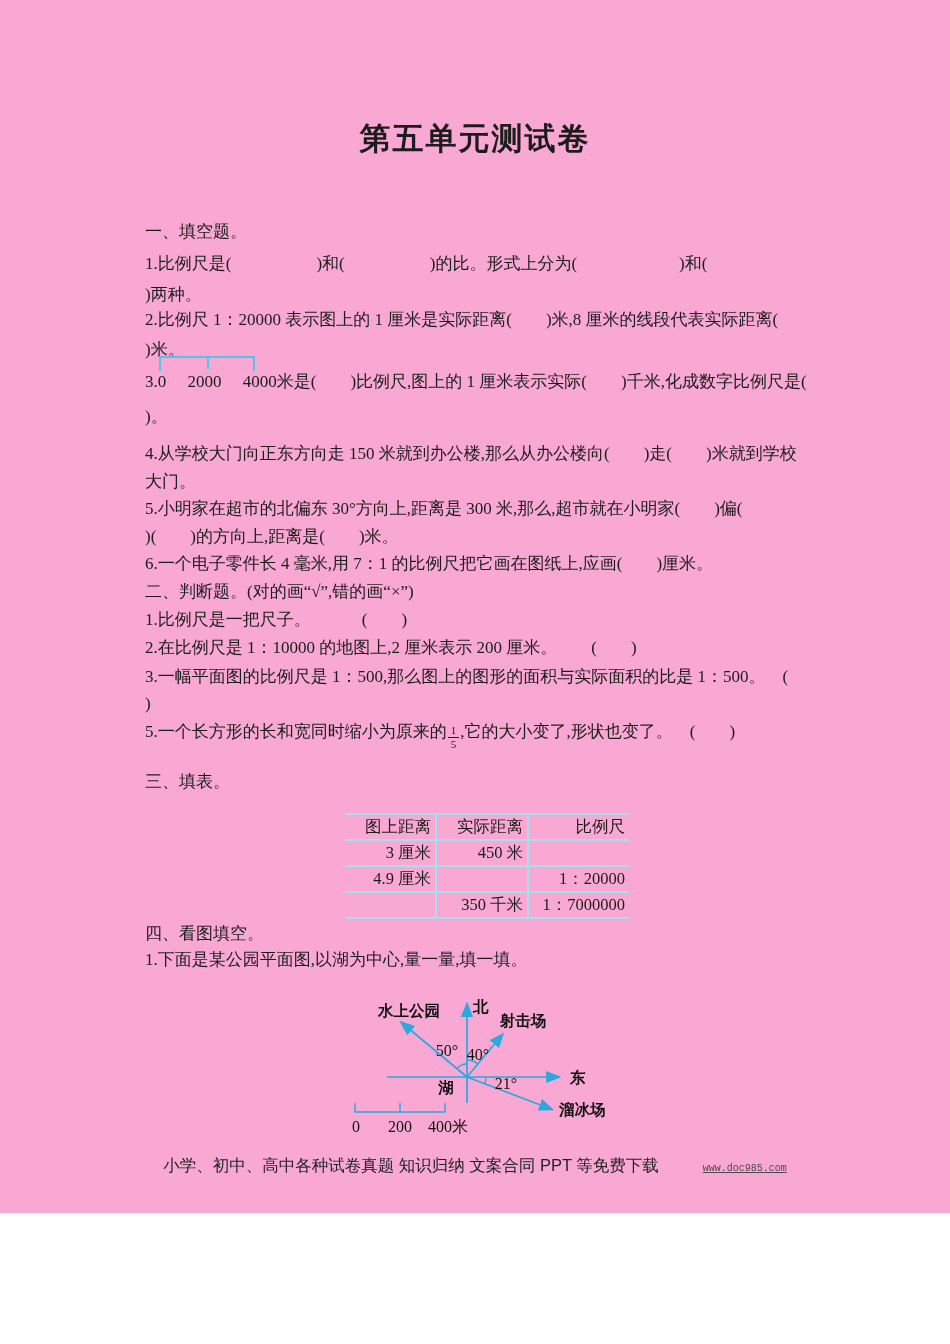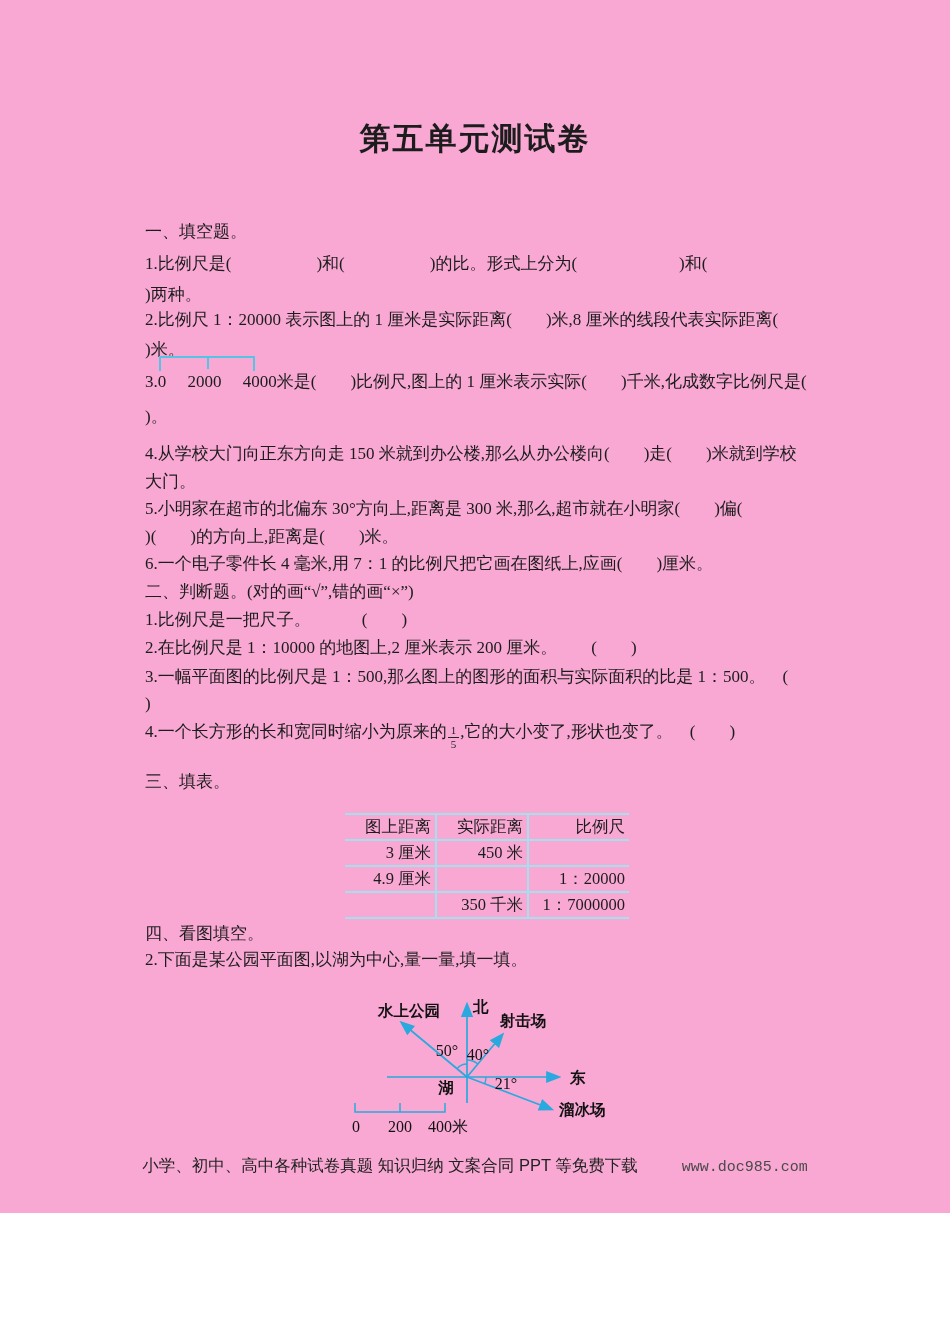--- a/index.html
+++ b/index.html
@@ -59,21 +59,21 @@
     position:absolute;left:0;top:1155px;width:950px;
     display:flex;justify-content:center;align-items:baseline;gap:44px;
     white-space:nowrap;
   }
   .footer .ftext{
     font-family:"Liberation Sans","DejaVu Sans",sans-serif;
     font-size:16.5px;color:#222;font-weight:500;
   }
   .footer .furl{
     font-family:"Liberation Mono","DejaVu Sans Mono",monospace;
-    font-size:15px;color:#4a4a4a;
+    font-size:10px;color:#4a4a4a;text-decoration:underline;
   }
 </style>
 </head>
 <body>
 
 <div id="page" style="--sb:#55c3e4;--tb:#a5e0ef;">
 
   <div class="title">第五单元测试卷</div>
 
   <div class="line" style="top:221px">一、填空题。</div>
@@ -94,21 +94,21 @@
   <div class="line" style="top:498px">5.小明家在超市的北偏东 30°方向上,距离是 300 米,那么,超市就在小明家(　　)偏(</div>
   <div class="line" style="top:526px">)(　　)的方向上,距离是(　　)米。</div>
   <div class="line" style="top:553px">6.一个电子零件长 4 毫米,用 7：1 的比例尺把它画在图纸上,应画(　　)厘米。</div>
 
   <div class="line" style="top:581px">二、判断题。(对的画“√”,错的画“×”)</div>
   <div class="line" style="top:609px">1.比例尺是一把尺子。　　　(　　)</div>
   <div class="line" style="top:637px">2.在比例尺是 1：10000 的地图上,2 厘米表示 200 厘米。　　(　　)</div>
   <div class="line" style="top:666px">3.一幅平面图的比例尺是 1：500,那么图上的图形的面积与实际面积的比是 1：500。　(</div>
   <div class="line" style="top:693px">)</div>
   <div class="line" style="top:721px">
-    <span>4.一个长方形的长和宽同时缩小为原来的</span><span class="frac"><span class="num">1</span><span class="den">5</span></span><span>,它的大小变了,形状也变了。　(　　)</span>
+    <span>5.一个长方形的长和宽同时缩小为原来的</span><span class="frac"><span class="num">1</span><span class="den">5</span></span><span>,它的大小变了,形状也变了。　(　　)</span>
   </div>
 
   <div class="line" style="top:771px">三、填表。</div>
   <table class="fill-table">
     <tbody>
         <tr>
       <td class="c1">图上距离</td>
       <td class="c2">实际距离</td>
       <td class="c3">比例尺</td>
     </tr>
@@ -124,21 +124,21 @@
     </tr>
     <tr>
       <td class="c1"></td>
       <td class="c2">350 千米</td>
       <td class="c3">1：7000000</td>
     </tr>
   </tbody>
     </table>
 
   <div class="line" style="top:923px">四、看图填空。</div>
-  <div class="line" style="top:949px">2.下面是某公园平面图,以湖为中心,量一量,填一填。</div>
+  <div class="line" style="top:949px">1.下面是某公园平面图,以湖为中心,量一量,填一填。</div>
 
   <svg class="diagram" width="330" height="160" viewBox="0 0 330 160">
     <defs>
       <marker id="ah" markerWidth="9" markerHeight="8" refX="7" refY="4" orient="auto">
         <polygon points="0,0.4 9,4 0,7.6" fill="#29a9dd"></polygon>
       </marker>
     </defs>
     <g stroke="#29a9dd" stroke-width="1.7" fill="none">
 
       <line x1="147" y1="91" x2="147" y2="19" marker-end="url(#ah)"></line>

